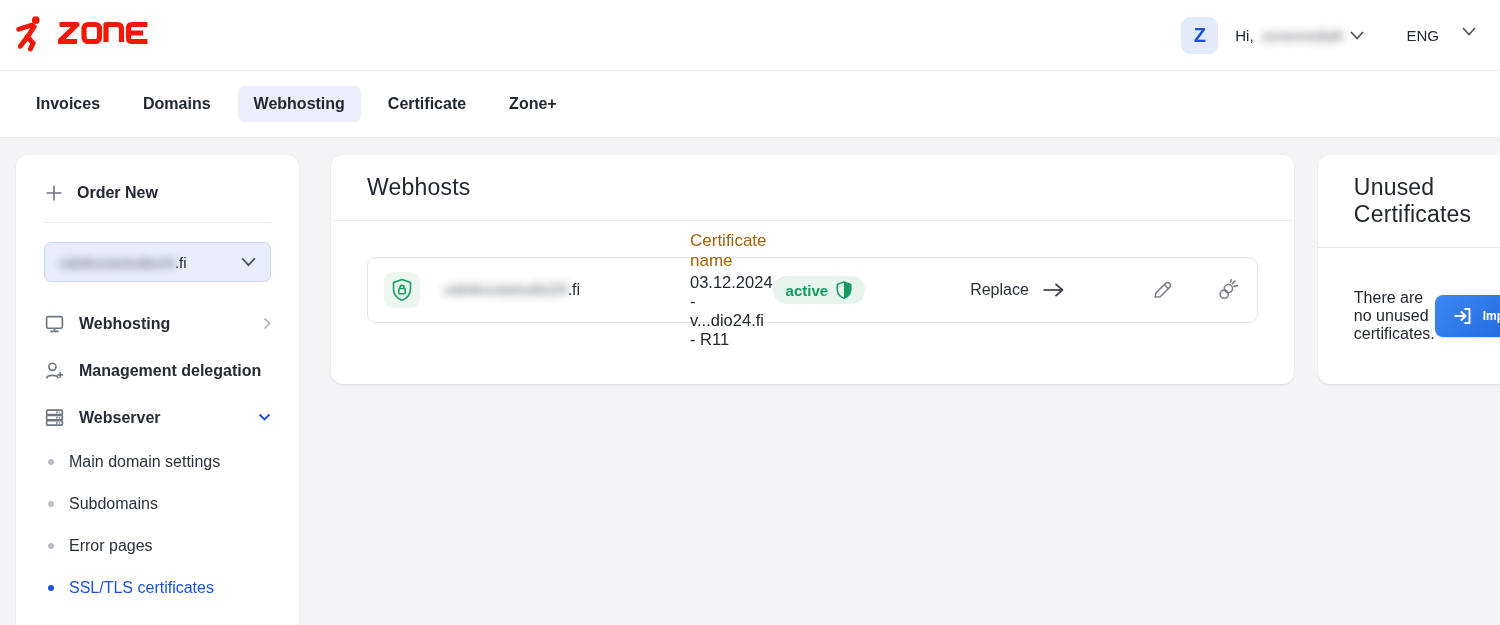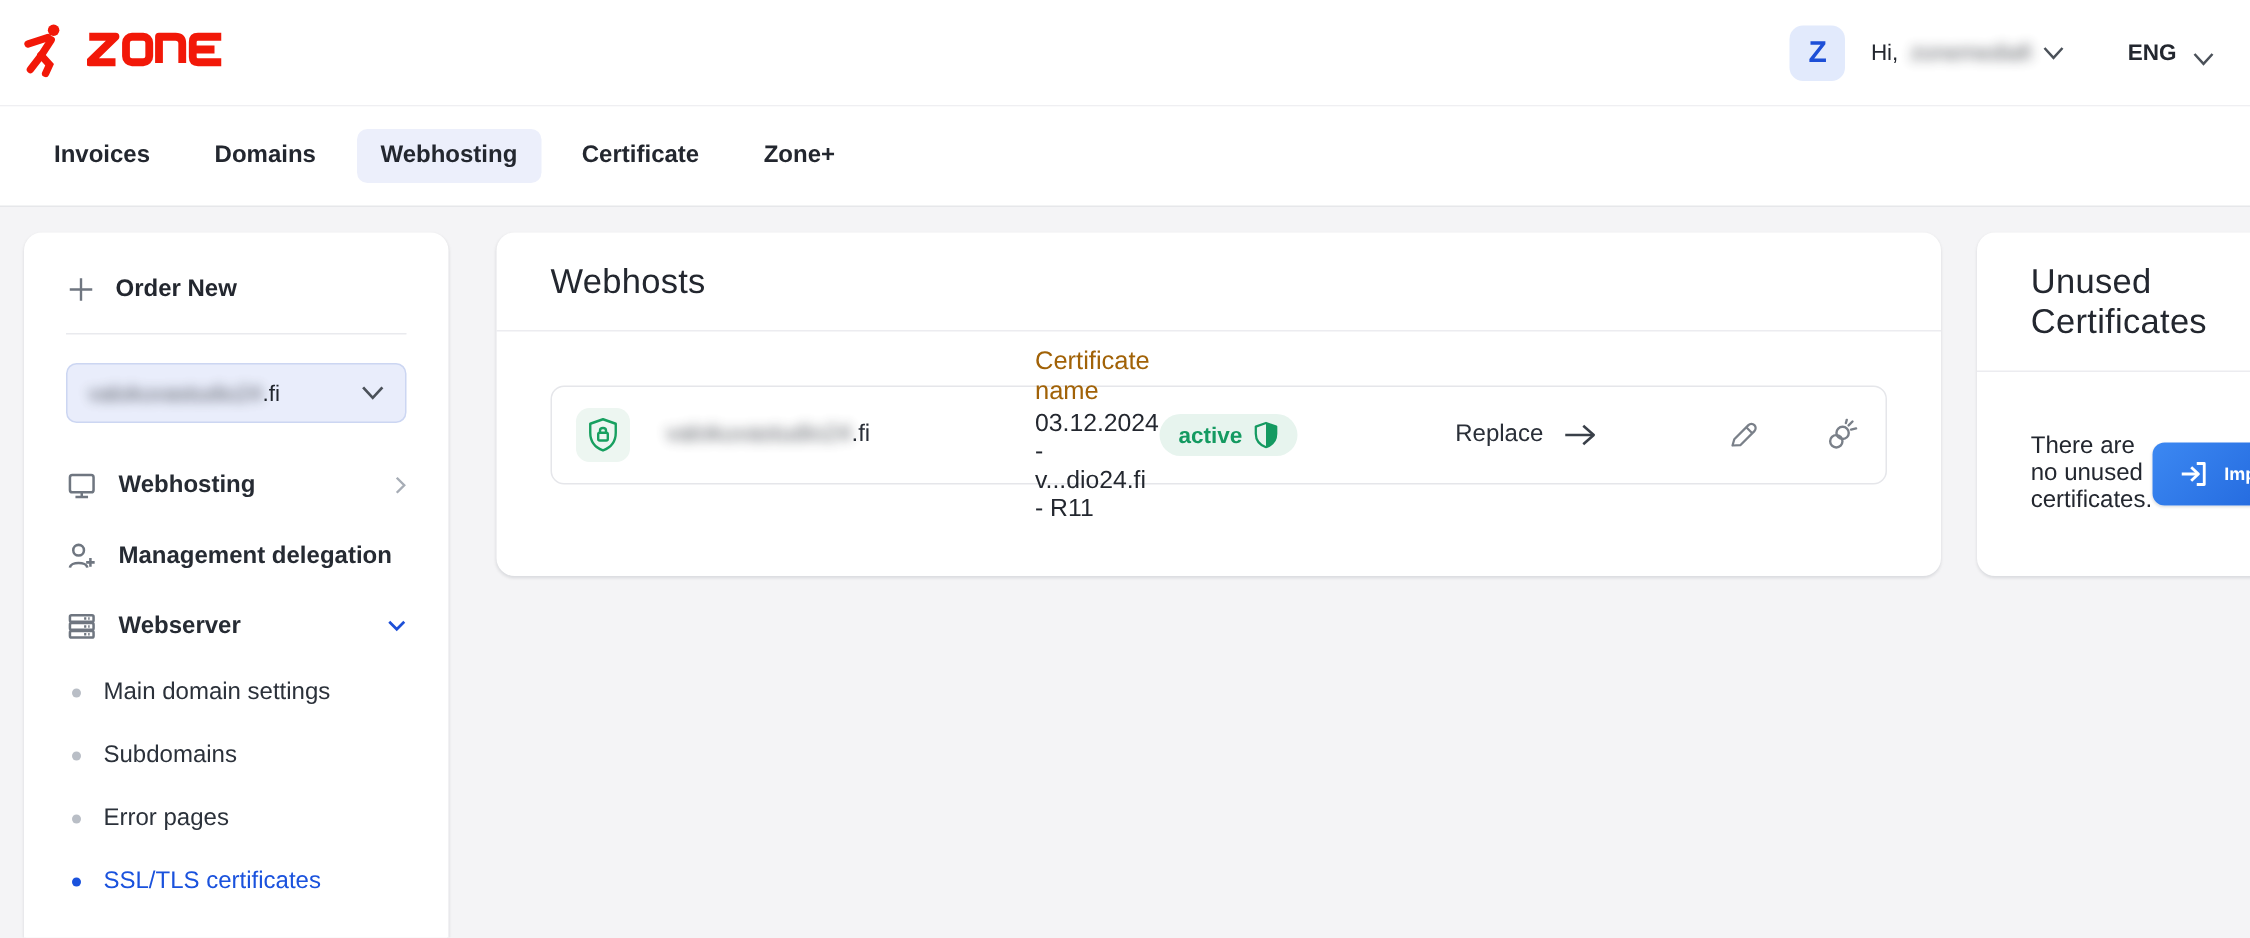--- a/index.html
+++ b/index.html
@@ -17,21 +17,21 @@
   }
   .logo { display: flex; align-items: center; gap: 10px; cursor: pointer; }
   .topbar-right { display: flex; align-items: center; }
   .avatar {
     width: 37px; height: 37px; border-radius: 9px; background: #e2eafc;
     color: #1d4fd7; font-size: 20px; font-weight: 700;
     display: flex; align-items: center; justify-content: center; cursor: pointer;
   }
   .greeting { display: flex; align-items: center; gap: 8px; margin-left: 17px; font-size: 15px; color: #23272f; cursor: pointer; }
   .masked { filter: blur(4px); opacity: .75; user-select: none; }
-  .lang { display: flex; align-items: flex-end; gap: 11px; margin-left: 42px; font-size: 15px; font-weight: 700; color: #23272f; cursor: pointer; }
+  .lang { display: flex; align-items: flex-start; gap: 23px; margin-left: 42px; font-size: 15px; font-weight: 400; color: #23272f; cursor: pointer; }
   .chev { stroke: #4b5159; stroke-width: 1.7; fill: none; }
   
   .navbar {
     height: 67px; background: #fff; border-bottom: 1px solid #e6e7ea;
     display: flex; align-items: center; padding: 0 20px;
   }
   .nav-item {
     display: flex; align-items: center; gap: 10px;
     padding: 9px 16px; margin-right: 11px; border-radius: 7px;
     font-size: 16px; font-weight: 600; color: #23272f; cursor: pointer; white-space: nowrap;

